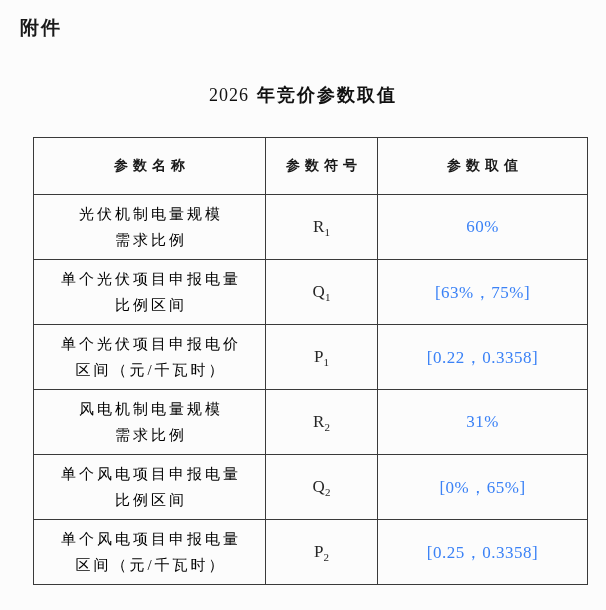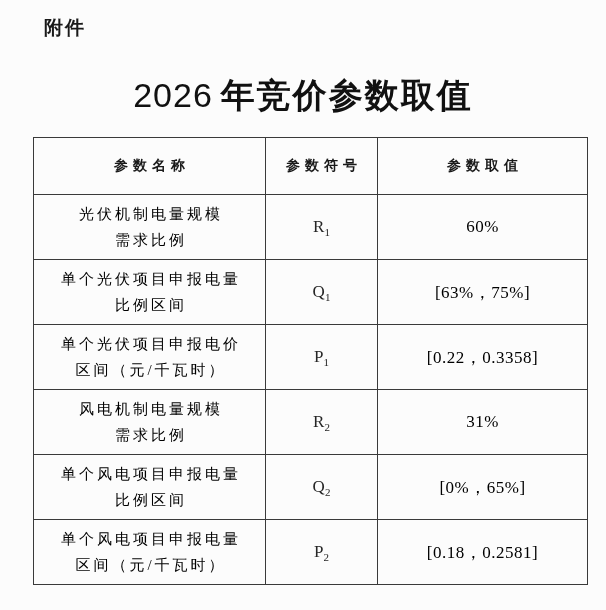--- a/index.html
+++ b/index.html
@@ -10,37 +10,37 @@
   .page {
     position: relative;
     width: 606px;
     height: 610px;
     background: #fcfcfc;
     overflow: hidden;
     color: #1f1f1f;
   }
   .attachment-label {
     position: absolute;
-    left: 44px;
+    left: 20px;
     top: 15px;
     font-family: "Liberation Sans", "DejaVu Sans", sans-serif;
     font-weight: 700;
     font-size: 19px;
     letter-spacing: 2px;
     color: #1a1a1a;
   }
   .doc-title {
     position: absolute;
     left: 0;
     top: 76px;
     width: 100%;
     text-align: center;
-    font-family: Liberation Sans, sans-serif;
+    font-family: Liberation Serif, serif;
     font-weight: 700;
-    font-size: 34px;
+    font-size: 18px;
     line-height: 38px;
     color: #111111;
     white-space: nowrap;
   }
   .doc-title .year {
     font-weight: 400;
     letter-spacing: 1px;
     margin-right: 8px;
   }
   .doc-title .rest {
@@ -89,21 +89,21 @@
     color: #262626;
   }
   td.symbol-cell sub {
     font-size: 11px;
     line-height: 0;
   }
   td.value-cell {
     font-family: "Liberation Serif", "DejaVu Serif", serif;
     font-size: 17px;
     letter-spacing: 0.5px;
-    color: #000000;
+    color: #3b82f6;
   }
 </style>
 </head>
 <body>
 
 <div class="page">
 
   <div class="attachment-label">附件</div>
 
   <div class="doc-title">
@@ -163,18 +163,18 @@
         </td>
         <td class="symbol-cell"><span>Q</span><sub>2</sub></td>
         <td class="value-cell">[0%，65%]</td>
       </tr>
       <tr>
         <td class="name-cell">
           <div>单个风电项目申报电量</div>
           <div>区间（元/千瓦时）</div>
         </td>
         <td class="symbol-cell"><span>P</span><sub>2</sub></td>
-        <td class="value-cell">[0.18，0.2581]</td>
+        <td class="value-cell">[0.25，0.3358]</td>
       </tr>
     </tbody>
   </table>
 
 </div>
 
 </body></html>

